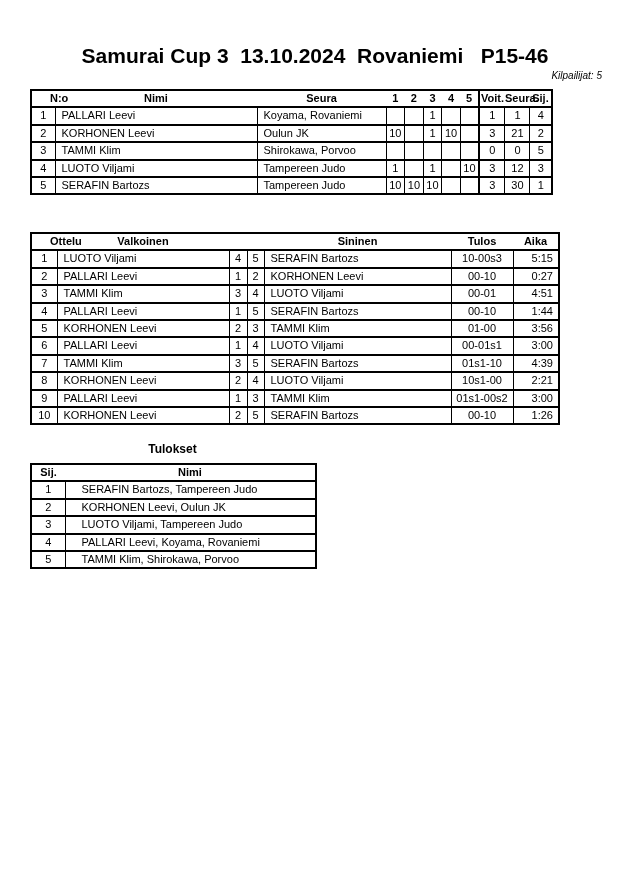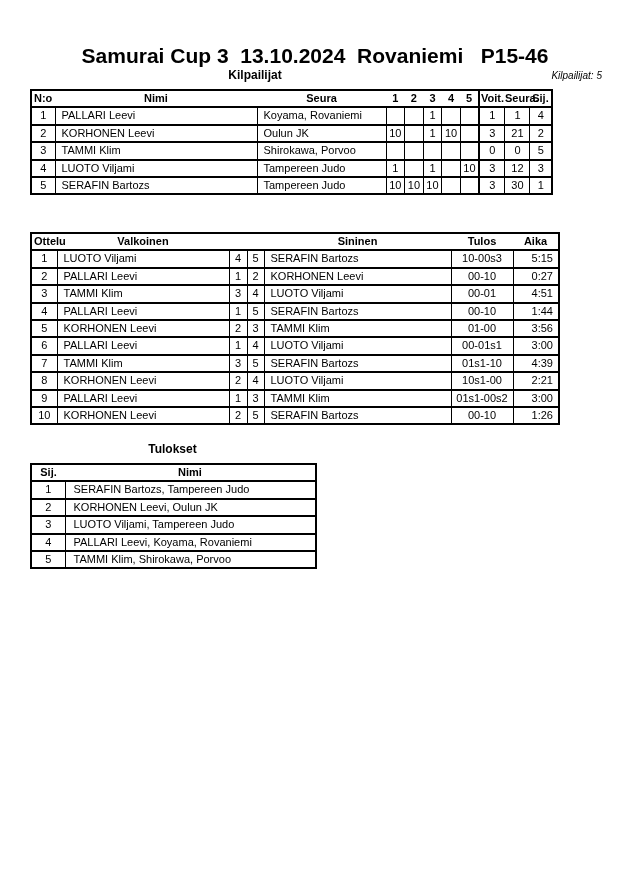--- a/index.html
+++ b/index.html
@@ -56,38 +56,37 @@
     overflow: hidden;
   }
   thead th {
     border-left: none;           
     border-right: none;
     font-weight: bold;
     overflow: visible;
   }
   .sep { border-left: 2px solid #000 !important; }  
   .al  { text-align: left; padding-left: 6px; }
-  .al8 { text-align: left; padding-left: 8px; }
+  .al8 { text-align: left; padding-left: 16px; }
   .ar  { text-align: right; padding-right: 5px; }
-  .hl  { text-align: left; padding-left: 2px; }
+  .hl  { text-align: left; padding-left: 18px; }
   #competitors-table { left: 30px; top: 89px;  width: 523px; }
   #matches-table     { left: 30px; top: 232px; width: 528px; }
   #results-table     { left: 30px; top: 463px; width: 285px; }
   #competitors-label { left: 30px; top: 68px;  width: 450px; }
   #matches-label     { left: 30px; top: 210px; width: 528px; }
   #results-label     { left: 30px; top: 442px; width: 285px; }
 </style>
 </head>
 <body>
 
 <div id="page">
 
   <div class="page-title">Samurai Cup 3  13.10.2024  Rovaniemi   P15-46</div>
 
-  <div id="competitors-label" class="section-label">Kilpailijat</div>
   <div class="count-label">Kilpailijat: 5</div>
 
   <table id="competitors-table">
     <colgroup>
       <col style="width:24px">
         <col style="width:202px">
         <col style="width:129px">
       <col style="width:18.6px">
         <col style="width:18.6px">
         <col style="width:18.6px">

